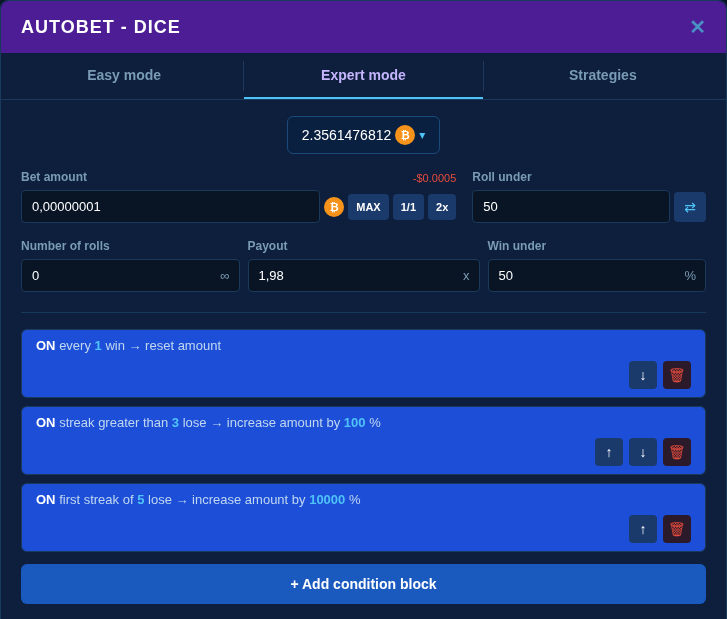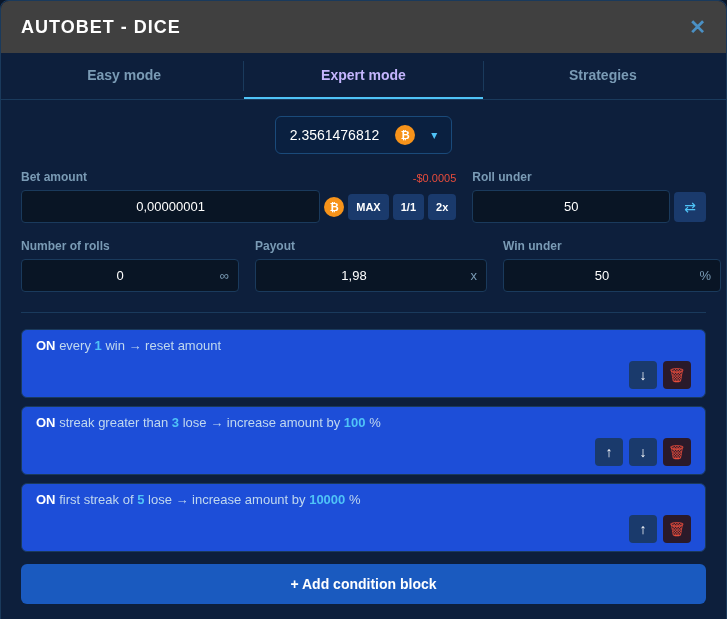--- a/index.html
+++ b/index.html
@@ -14,21 +14,21 @@
     .modal {
       background: #0d1f3c;
       border: 1px solid #1a3a5c;
       border-radius: 8px;
       width: 727px;
       min-height: 619px;
       position: relative;
       color: #fff;
     }
     .modal-header {
-      background: #404040;
+      background: #4c1d95;
       padding: 14px 20px;
       display: flex;
       justify-content: space-between;
       align-items: center;
       border-radius: 8px 8px 0 0;
     }
     .modal-title {
       font-size: 18px;
       font-weight: bold;
       color: #fff;
@@ -74,21 +74,21 @@
       justify-content: center;
       margin-bottom: 16px;
     }
     .balance-selector {
       background: #0a2040;
       border: 1px solid #1a4a7a;
       border-radius: 6px;
       padding: 8px 14px;
       display: flex;
       align-items: center;
-      gap: 16px;
+      gap: 4px;
       color: #fff;
       font-size: 14px;
       cursor: pointer;
     }
     .btc-icon {
       width: 20px;
       height: 20px;
       background: #f7931a;
       border-radius: 50%;
       display: inline-flex;
@@ -131,21 +131,20 @@
       gap: 4px;
     }
     .text-input {
       background: #091525;
       border: 1px solid #1a3a5c;
       border-radius: 4px;
       color: #fff;
       font-size: 13px;
       padding: 8px 10px;
       flex: 1;
-      text-align: center;
     }
     .btn-small {
       background: #1a3a6c;
       border: none;
       border-radius: 4px;
       color: #fff;
       font-size: 11px;
       font-weight: bold;
       padding: 7px 8px;
       cursor: pointer;
@@ -154,21 +153,21 @@
       background: #1a3a6c;
       border: none;
       border-radius: 4px;
       color: #4fc3f7;
       font-size: 14px;
       padding: 7px 10px;
       cursor: pointer;
     }
     .second-row {
       display: flex;
-      gap: 16px;
+      gap: 8px;
       margin-bottom: 20px;
     }
     .field-group.rolls { flex: 1; }
     .field-group.payout { flex: 1; }
     .field-group.win-chance { flex: 1; }
     .input-with-suffix {
       position: relative;
       display: flex;
       align-items: center;
     }

